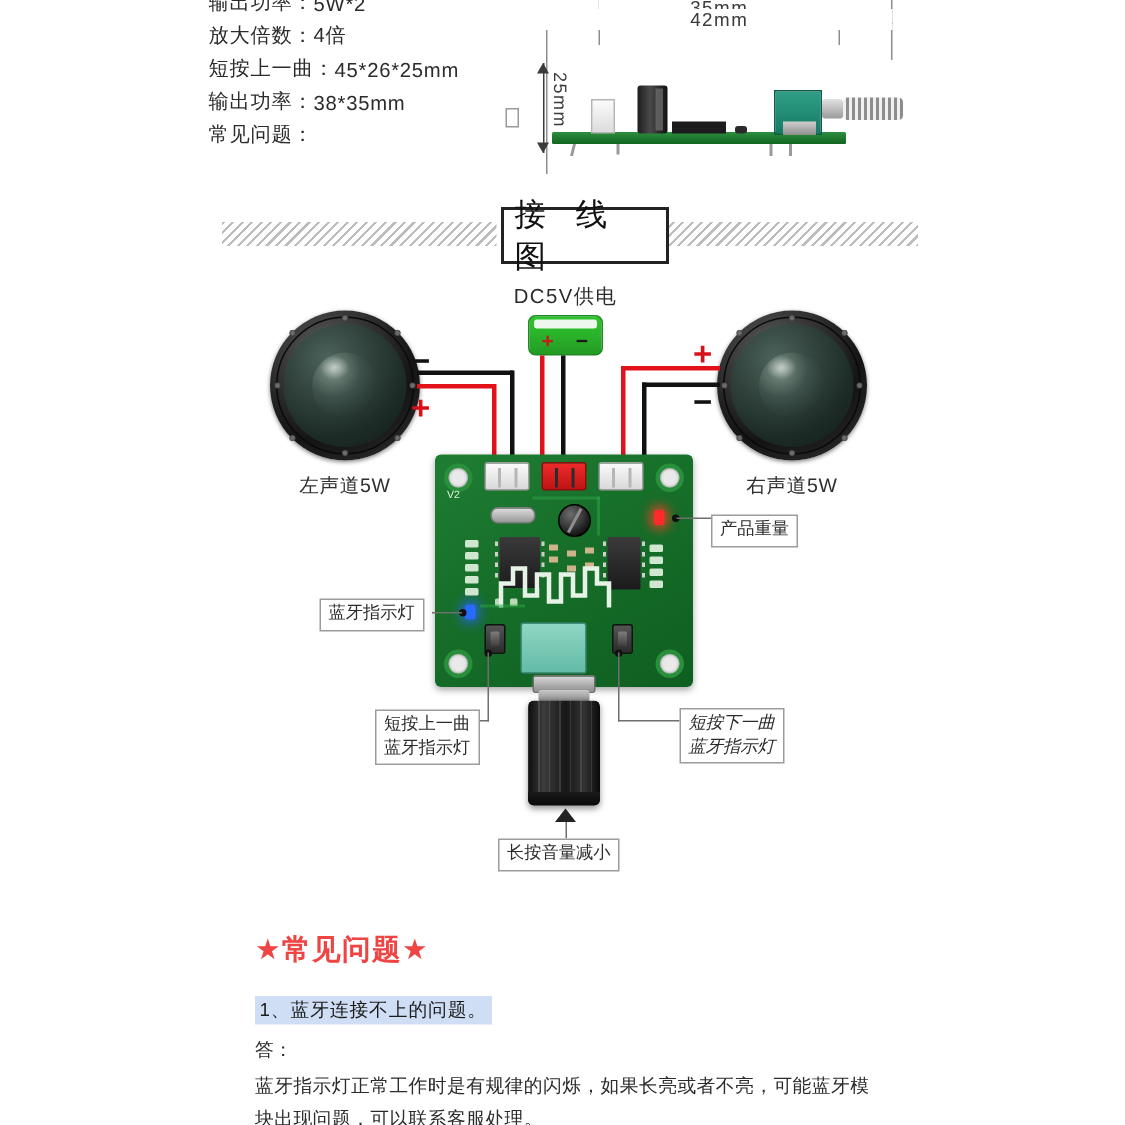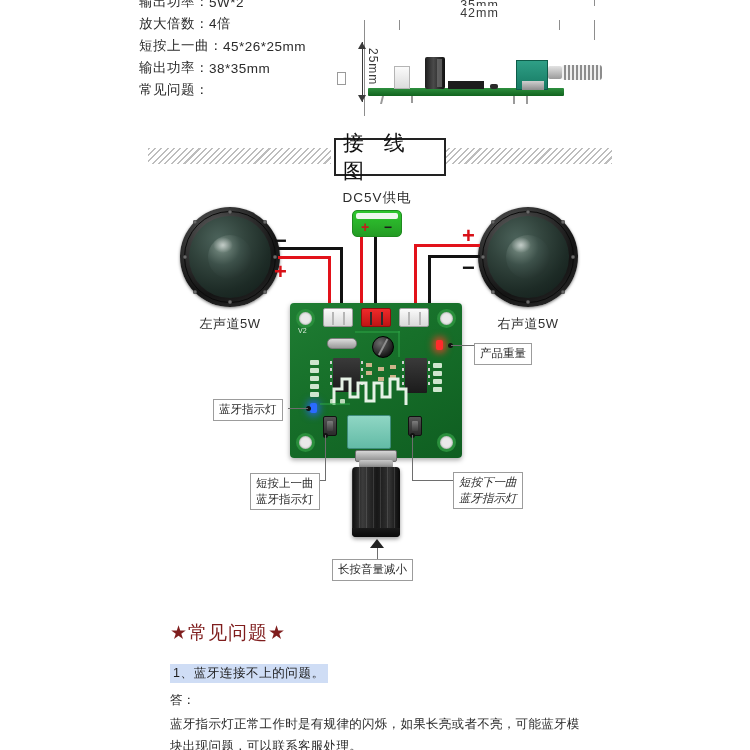--- a/index.html
+++ b/index.html
@@ -199,21 +199,21 @@
   .callout {
     position:absolute; border:1px solid #9c9c9c; background:#fff;
     font-size:11.5px; color:#2b2b2b; padding:2px 5px; line-height:1.35;
     white-space:nowrap; text-align:center;
   }
   .cline { position:absolute; background:#6e6e6e; }
   .cdot { position:absolute; width:5px; height:5px; border-radius:50%; background:#111; }
 
   
   #faq { position:absolute; left:170px; top:620px; width:420px; }
-  #faq-title { font-size:19px; font-weight:normal; color:#7f1d1d; letter-spacing:1px; }
+  #faq-title { font-size:19px; font-weight:bold; color:#ef4444; letter-spacing:1px; }
   .faq-q {
     display:inline-block; margin-top:18px; background:#cfddf5; color:#1c1c1c;
     font-size:12.5px; padding:1px 3px; letter-spacing:.6px;
   }
   .faq-a-label { margin-top:9px; font-size:12.5px; color:#2b2b2b; }
   .faq-a { margin-top:5px; font-size:12.5px; color:#2b2b2b; line-height:1.75; letter-spacing:.3px; }
 </style>
 </head>
 <body>
 

